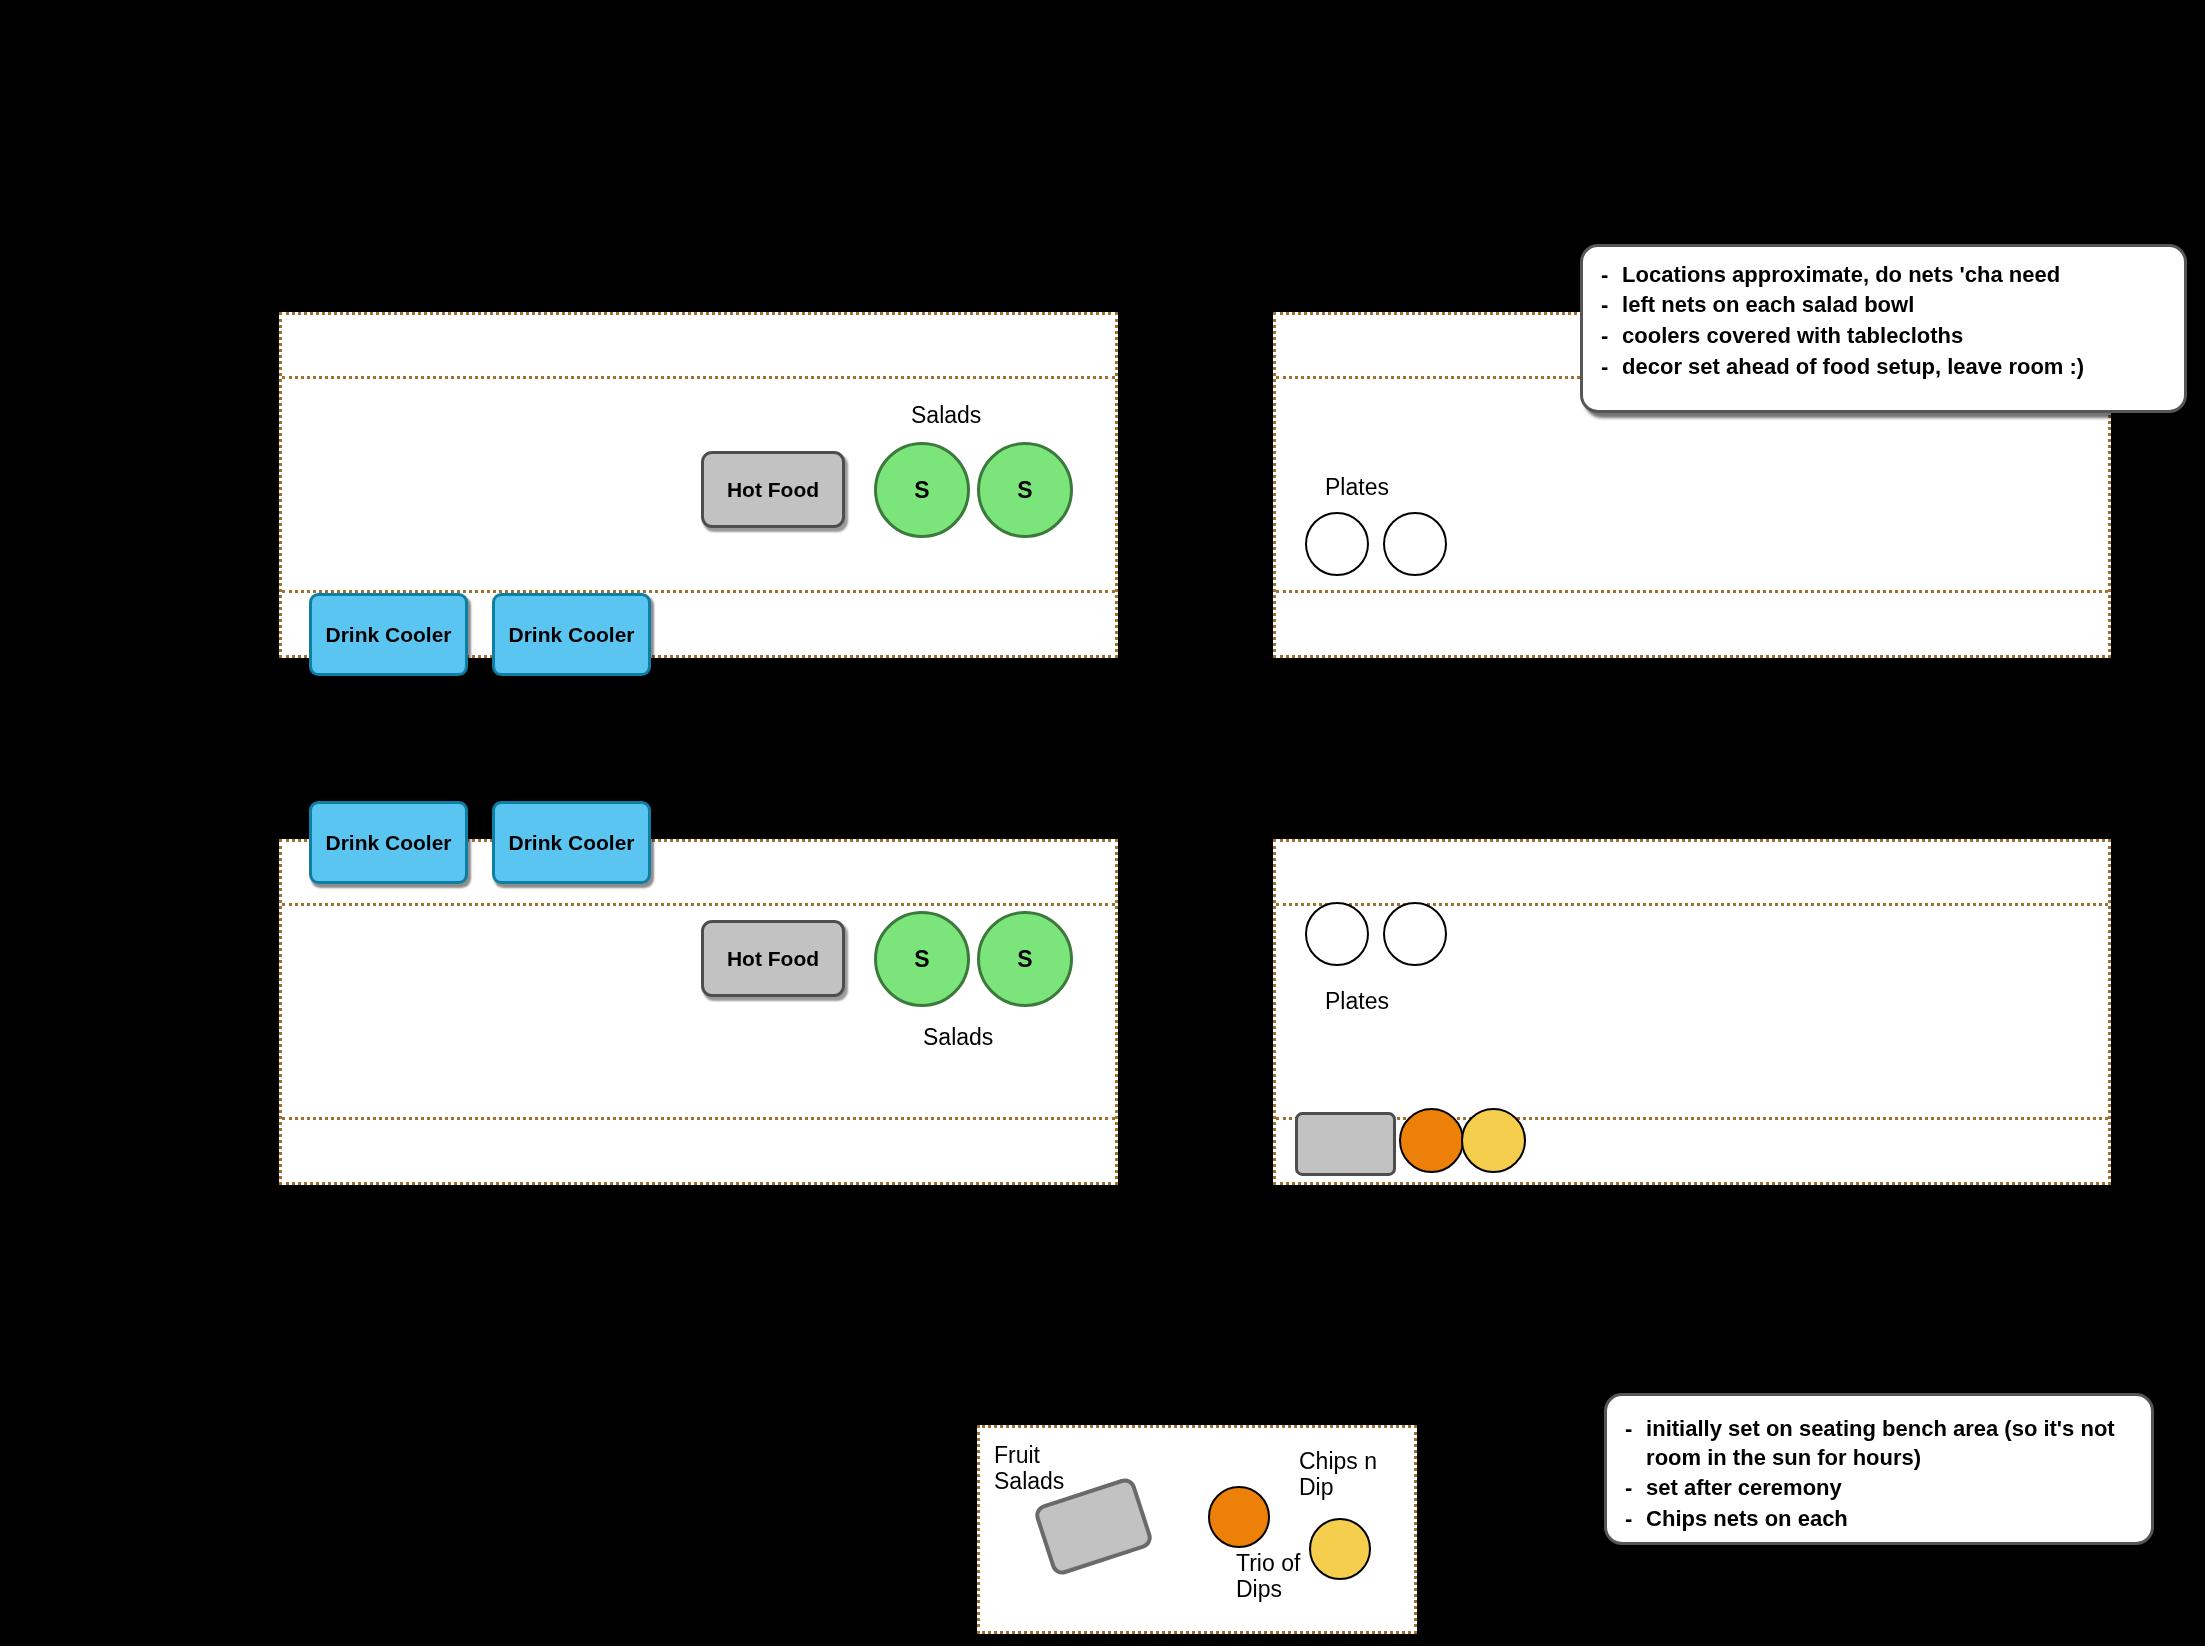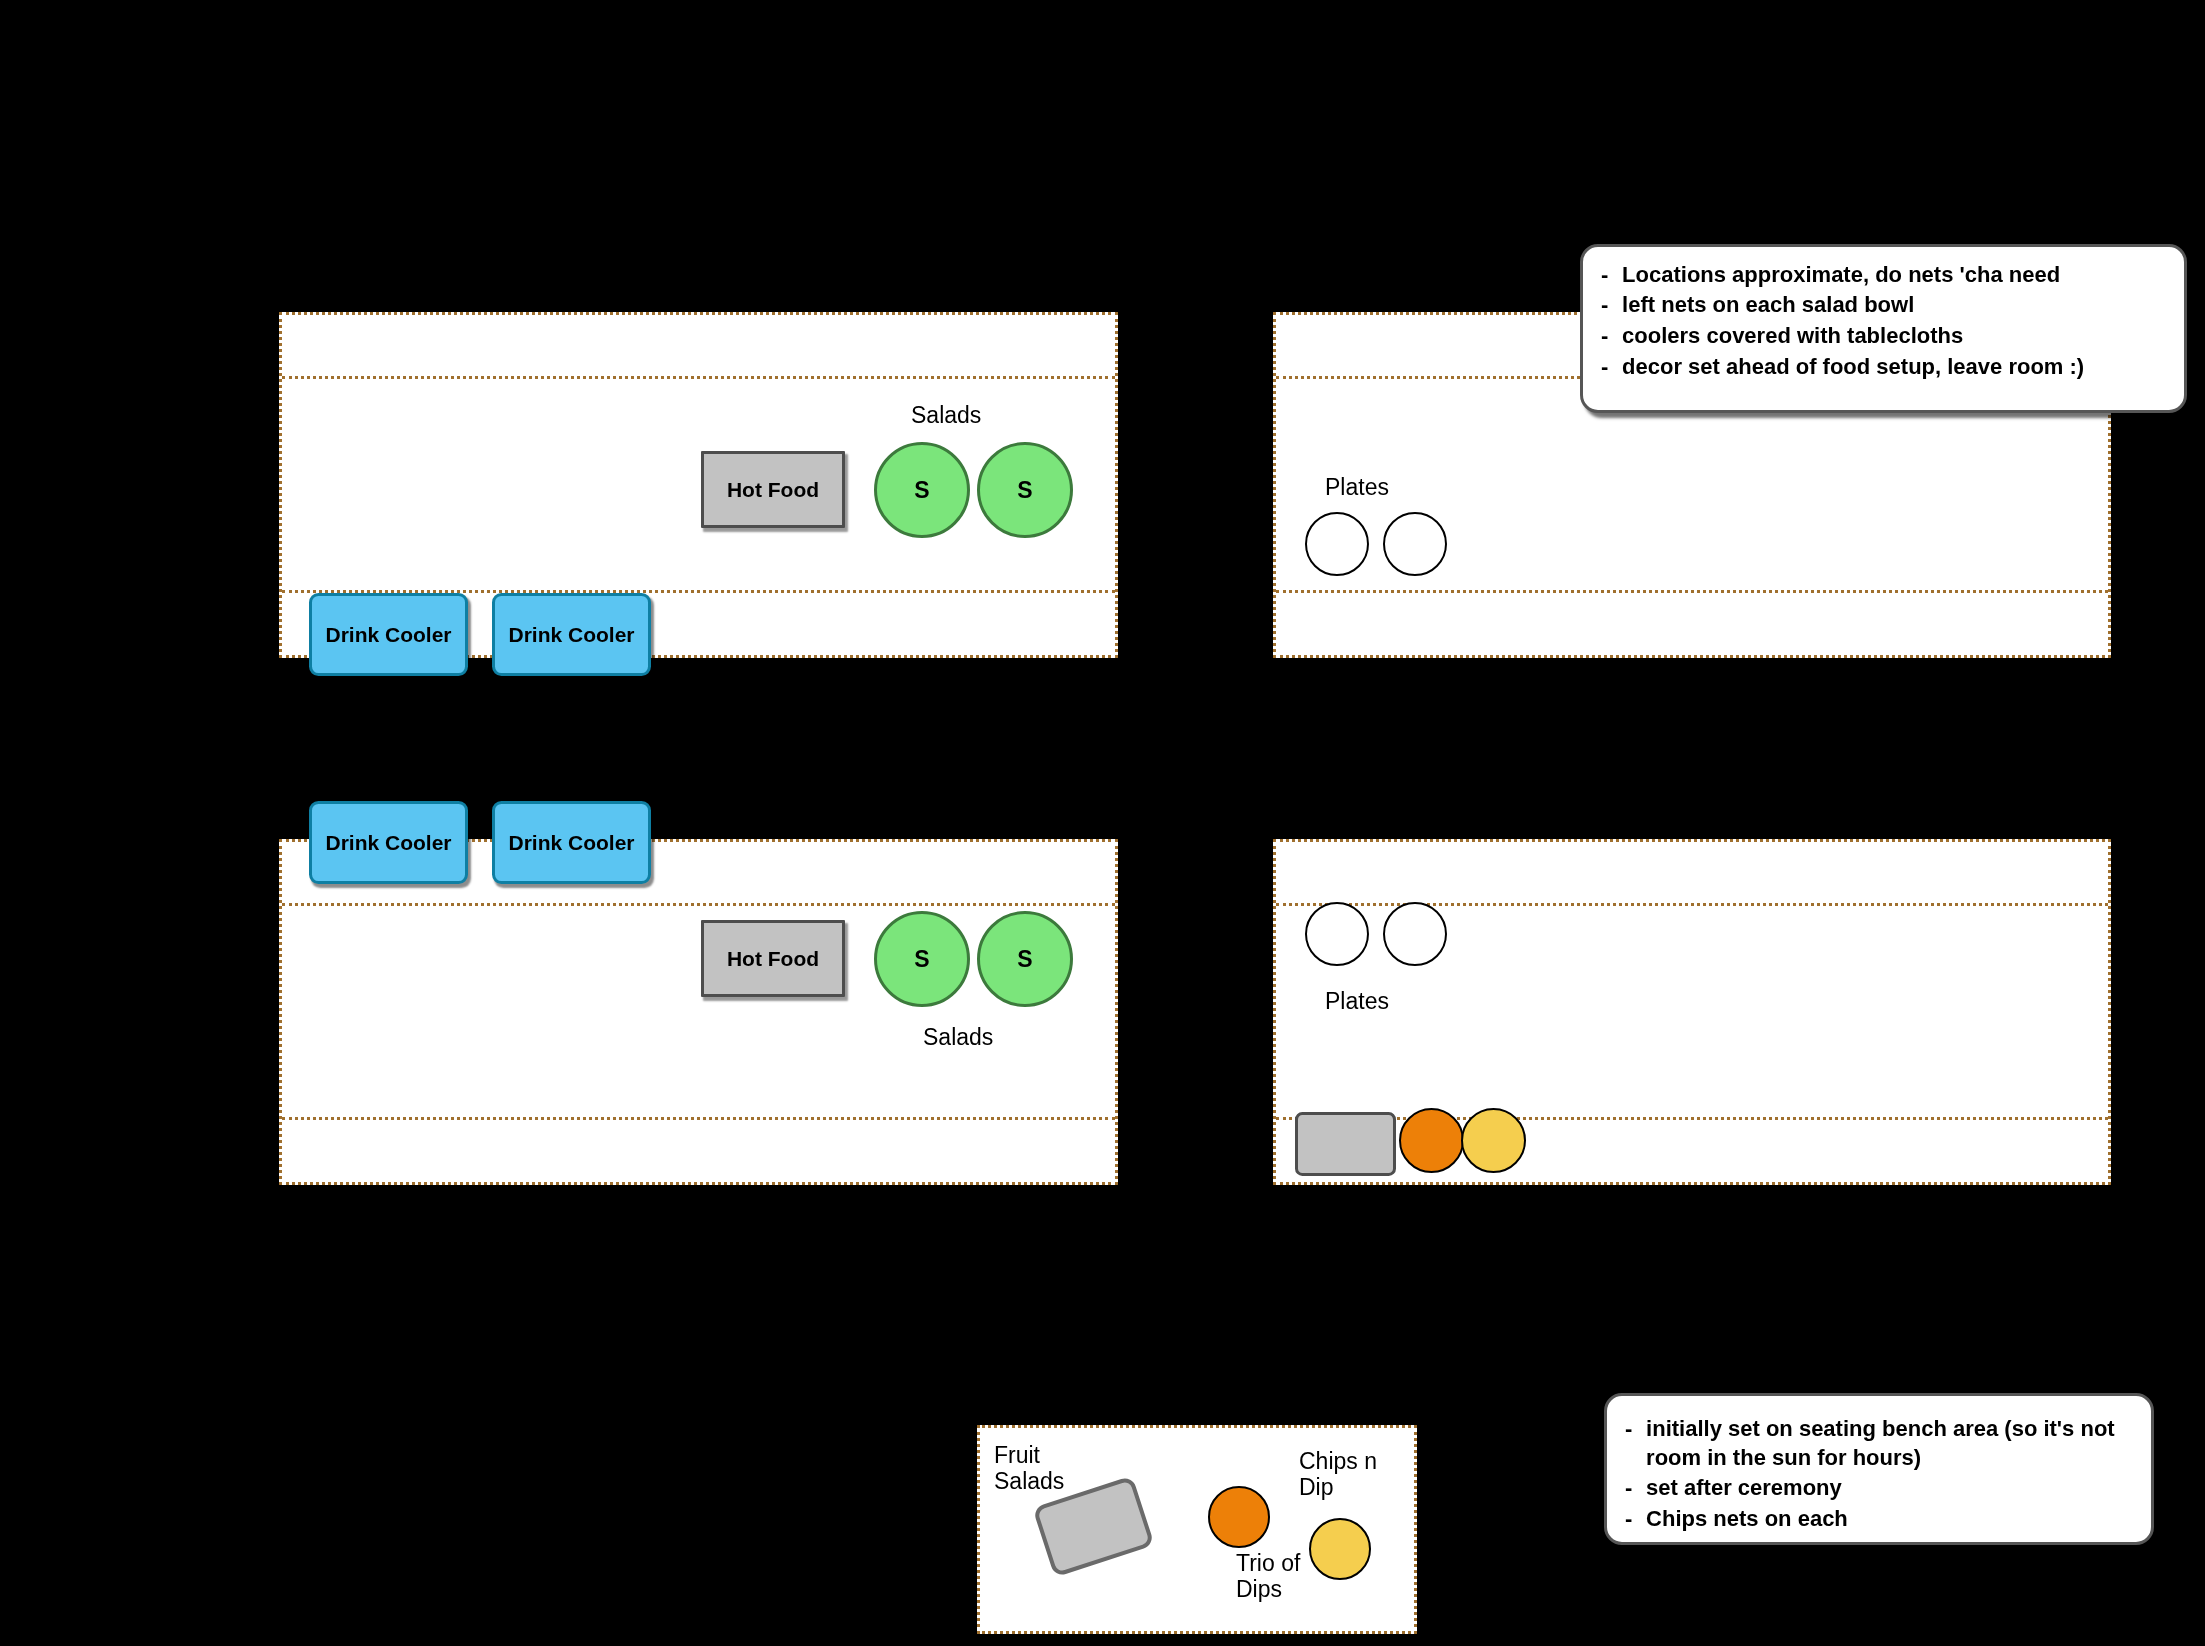--- a/index.html
+++ b/index.html
@@ -38,21 +38,21 @@
     text-align:center;
     font-weight:bold;
     font-size:21px;
     color:#000;
     line-height:1.12;
     box-shadow:2.6px 3.1px 2.1px rgba(0,0,0,.45);
   }
   .hotfood{
     background:#C2C2C2;
     border:3.7px solid #4D4D4D;
-    border-radius:1px;
+    border-radius:11px;
     display:flex;align-items:center;justify-content:center;
     font-weight:bold;
     font-size:21px;
     color:#000;
     box-shadow:2.6px 3.1px 2.1px rgba(0,0,0,.4);
   }
   .salad{
     background:#7BE57B;
     border:3.7px solid #3C7A3C;
     border-radius:50%;

